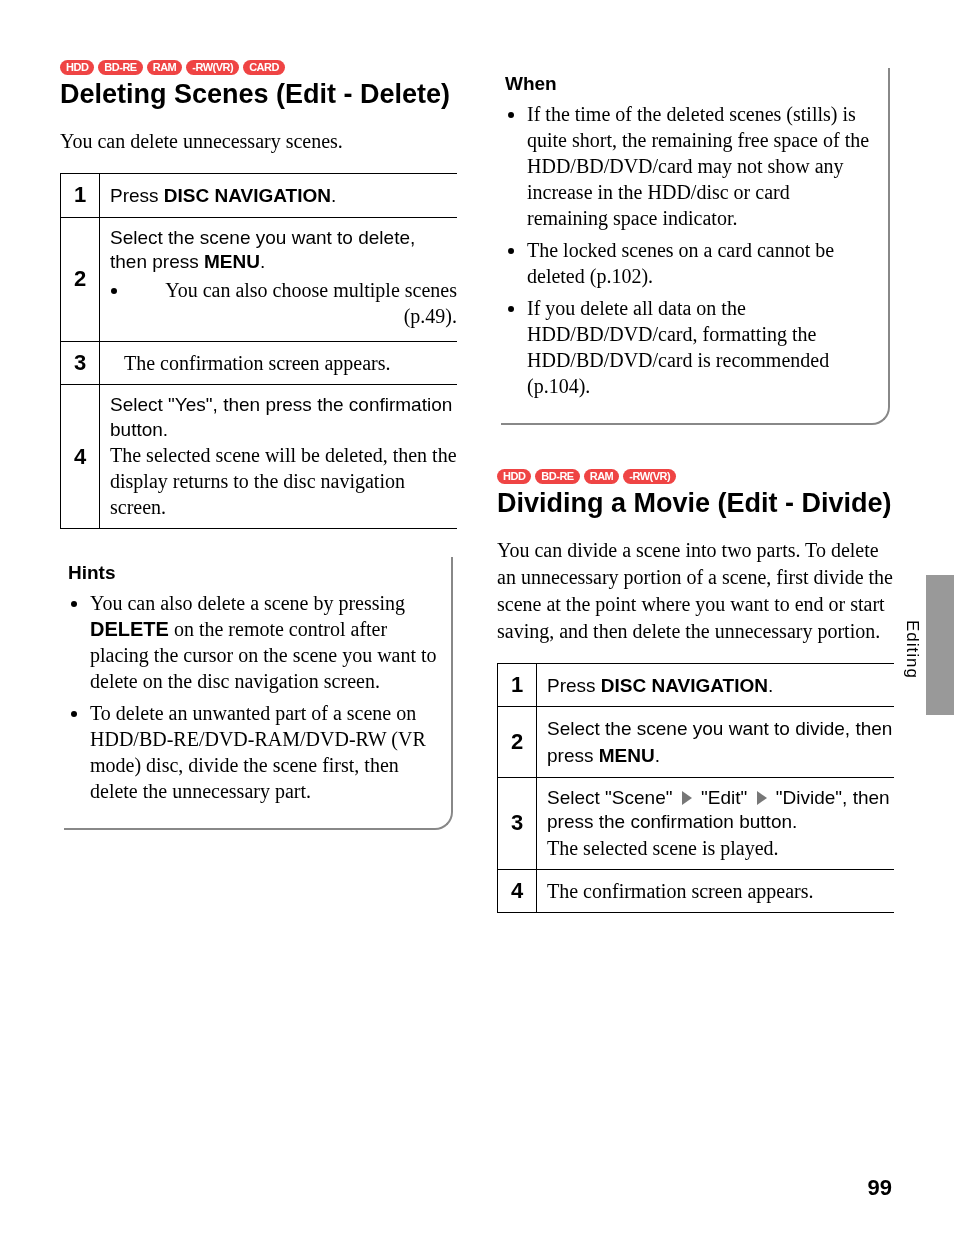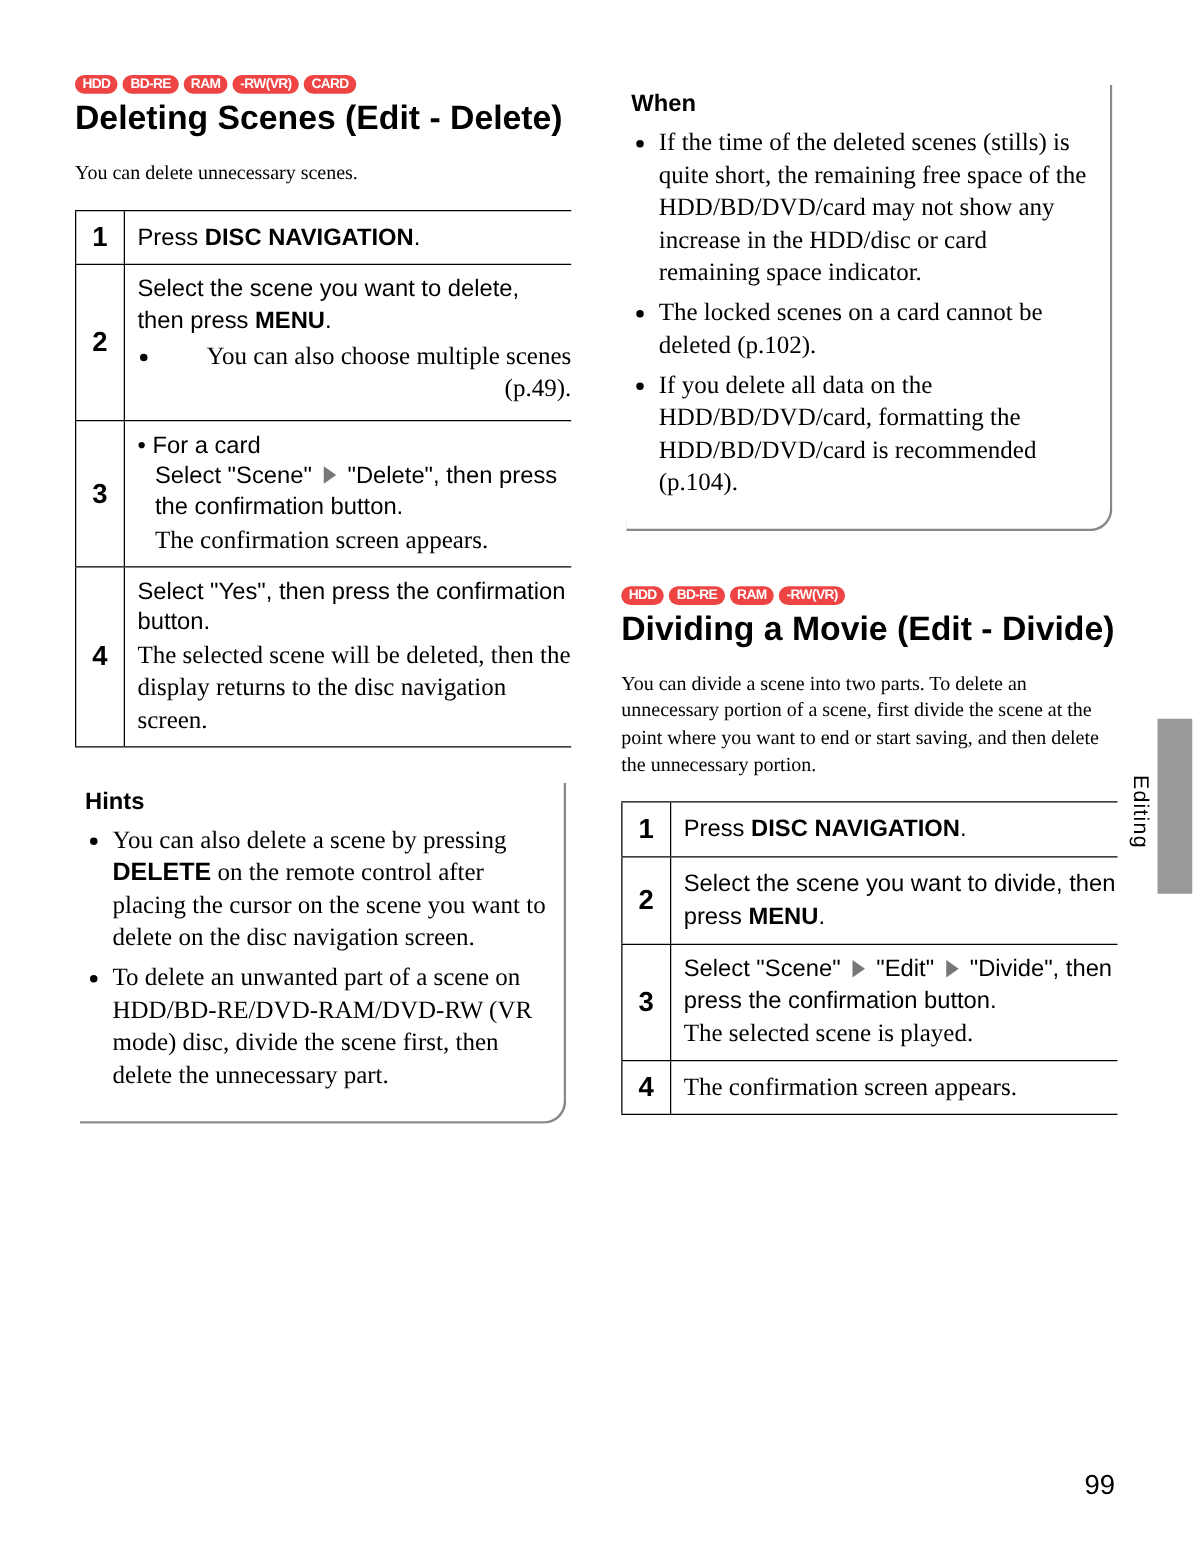--- a/index.html
+++ b/index.html
@@ -45,21 +45,21 @@
     letter-spacing: -0.5px;
   }
   h2.section-title {
     font-family: Arial, Helvetica, sans-serif;
     font-weight: 700;
     font-size: 27px;
     line-height: 1.15;
     margin: 0 0 18px 0;
   }
   p.intro {
-    font-size: 16px;
+    font-size: 20px;
     margin: 0 0 18px 0;
     line-height: 1.35;
   }
   .steps {
     border-top: 1.5px solid #000;
   }
   .step {
     display: flex;
     border-bottom: 1.5px solid #000;
   }
@@ -147,21 +147,21 @@
     writing-mode: vertical-rl;
     font-family: Arial, Helvetica, sans-serif;
     font-size: 17px;
     letter-spacing: 1px;
   }
   .page-num {
     position: absolute;
     right: 62px;
     bottom: 34px;
     font-family: Arial, Helvetica, sans-serif;
-    font-weight: 400;
+    font-weight: 700;
     font-size: 22px;
   }
   .note-box { margin-top: 8px; }
   .section2-spacer { height: 44px; }
 </style>
 </head>
 <body>
 
 <div class="page">
 
@@ -202,28 +202,20 @@
             </div>
             <ul>
                 <li class="serif-note">You can also choose multiple scenes (p.49).</li>
               </ul>
           </div>
         </div>
 
         <div class="step">
           <div class="step-num">3</div>
           <div class="step-body">
-            <div class="bullet-line">
-              <span>• For a card</span>
-              <span class="indent" style="margin-left:14px">
-                <span>Select "Scene"</span>
-                <span class="tri"></span>
-                <span>"Delete", then press the confirmation button.</span>
-              </span>
-            </div>
             <div class="serif-note" style="margin-left:14px">The confirmation screen appears.</div>
           </div>
         </div>
 
         <div class="step">
           <div class="step-num">4</div>
           <div class="step-body">
             <div class="lead">Select "Yes", then press the confirmation button.</div>
             <div class="serif-note">The selected scene will be deleted, then the display returns to the disc navigation screen.</div>
           </div>

